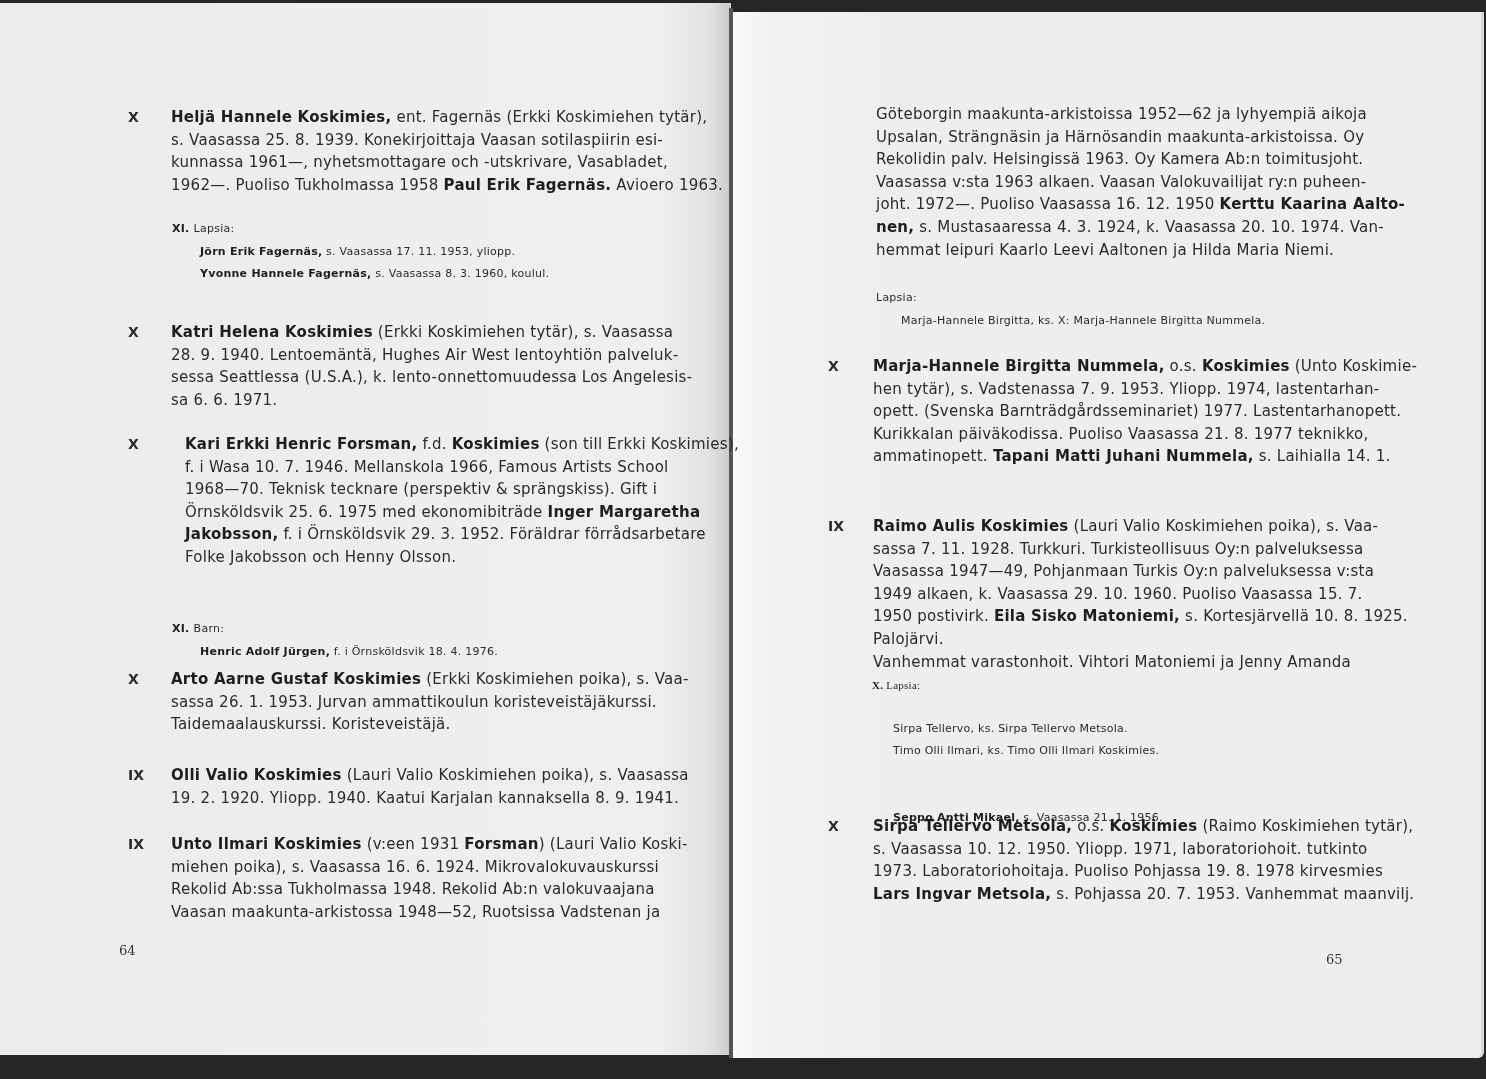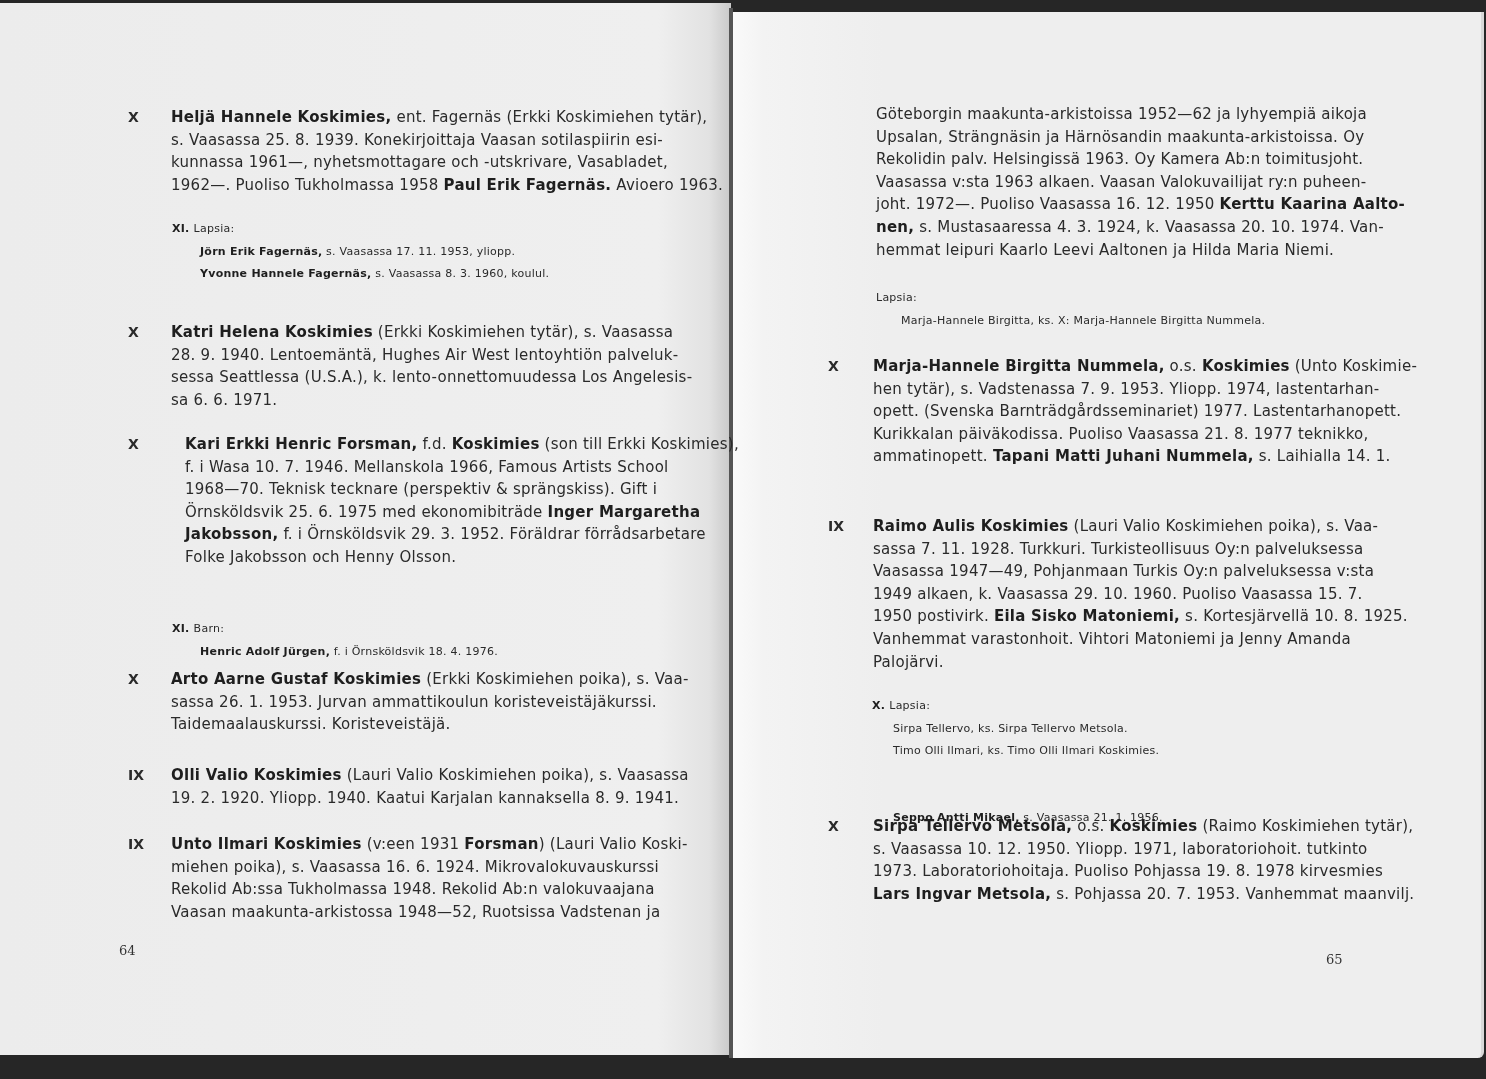--- a/index.html
+++ b/index.html
@@ -108,24 +108,24 @@
       <span class="line"><span>Kurikkalan päiväkodissa. Puoliso Vaasassa 21. 8. 1977 teknikko,</span></span>
       <span class="line"><span>ammatinopett. </span><b>Tapani Matti Juhani Nummela,</b><span> s. Laihialla 14. 1.</span></span>
     </div>
     <div class="gen" style="left: 828px; top: 518px;">IX</div>
     <div class="entry" style="left: 873px; top: 515px; width: 470px;">
       <span class="line"><b>Raimo Aulis Koskimies</b><span> (Lauri Valio Koskimiehen poika), s. Vaa-</span></span>
       <span class="line"><span>sassa 7. 11. 1928. Turkkuri. Turkisteollisuus Oy:n palveluksessa</span></span>
       <span class="line"><span>Vaasassa 1947—49, Pohjanmaan Turkis Oy:n palveluksessa v:sta</span></span>
       <span class="line"><span>1949 alkaen, k. Vaasassa 29. 10. 1960. Puoliso Vaasassa 15. 7.</span></span>
       <span class="line"><span>1950 postivirk. </span><b>Eila Sisko Matoniemi,</b><span> s. Kortesjärvellä 10. 8. 1925.</span></span>
+      <span class="line last"><span>Palojärvi.</span></span>
       <span class="line"><span>Vanhemmat varastonhoit. Vihtori Matoniemi ja Jenny Amanda</span></span>
-      <span class="line last"><span>Palojärvi.</span></span>
     </div>
-    <div class="sub" style="left: 872px; top: 695px;"><b>X. </b><span>Lapsia:</span></div>
+    <div class="sub" style="left: 872px; top: 674px; font-family: Liberation Serif, serif;"><b>X. </b><span>Lapsia:</span></div>
     <div class="sub" style="left: 893px; top: 717.6px;">
       <span class="line last"><span>Sirpa Tellervo, ks. Sirpa Tellervo Metsola.</span></span>
     </div>
     <div class="sub" style="left: 893px; top: 740.2px;">
       <span class="line last"><span>Timo Olli Ilmari, ks. Timo Olli Ilmari Koskimies.</span></span>
     </div>
     <div class="sub" style="left: 893px; top: 762.8px; margin-top: 44px;">
       <span class="line last"><b>Seppo Antti Mikael,</b><span> s. Vaasassa 21. 1. 1956.</span></span>
     </div>
     <div class="gen" style="left: 828px; top: 818px;">X</div>

